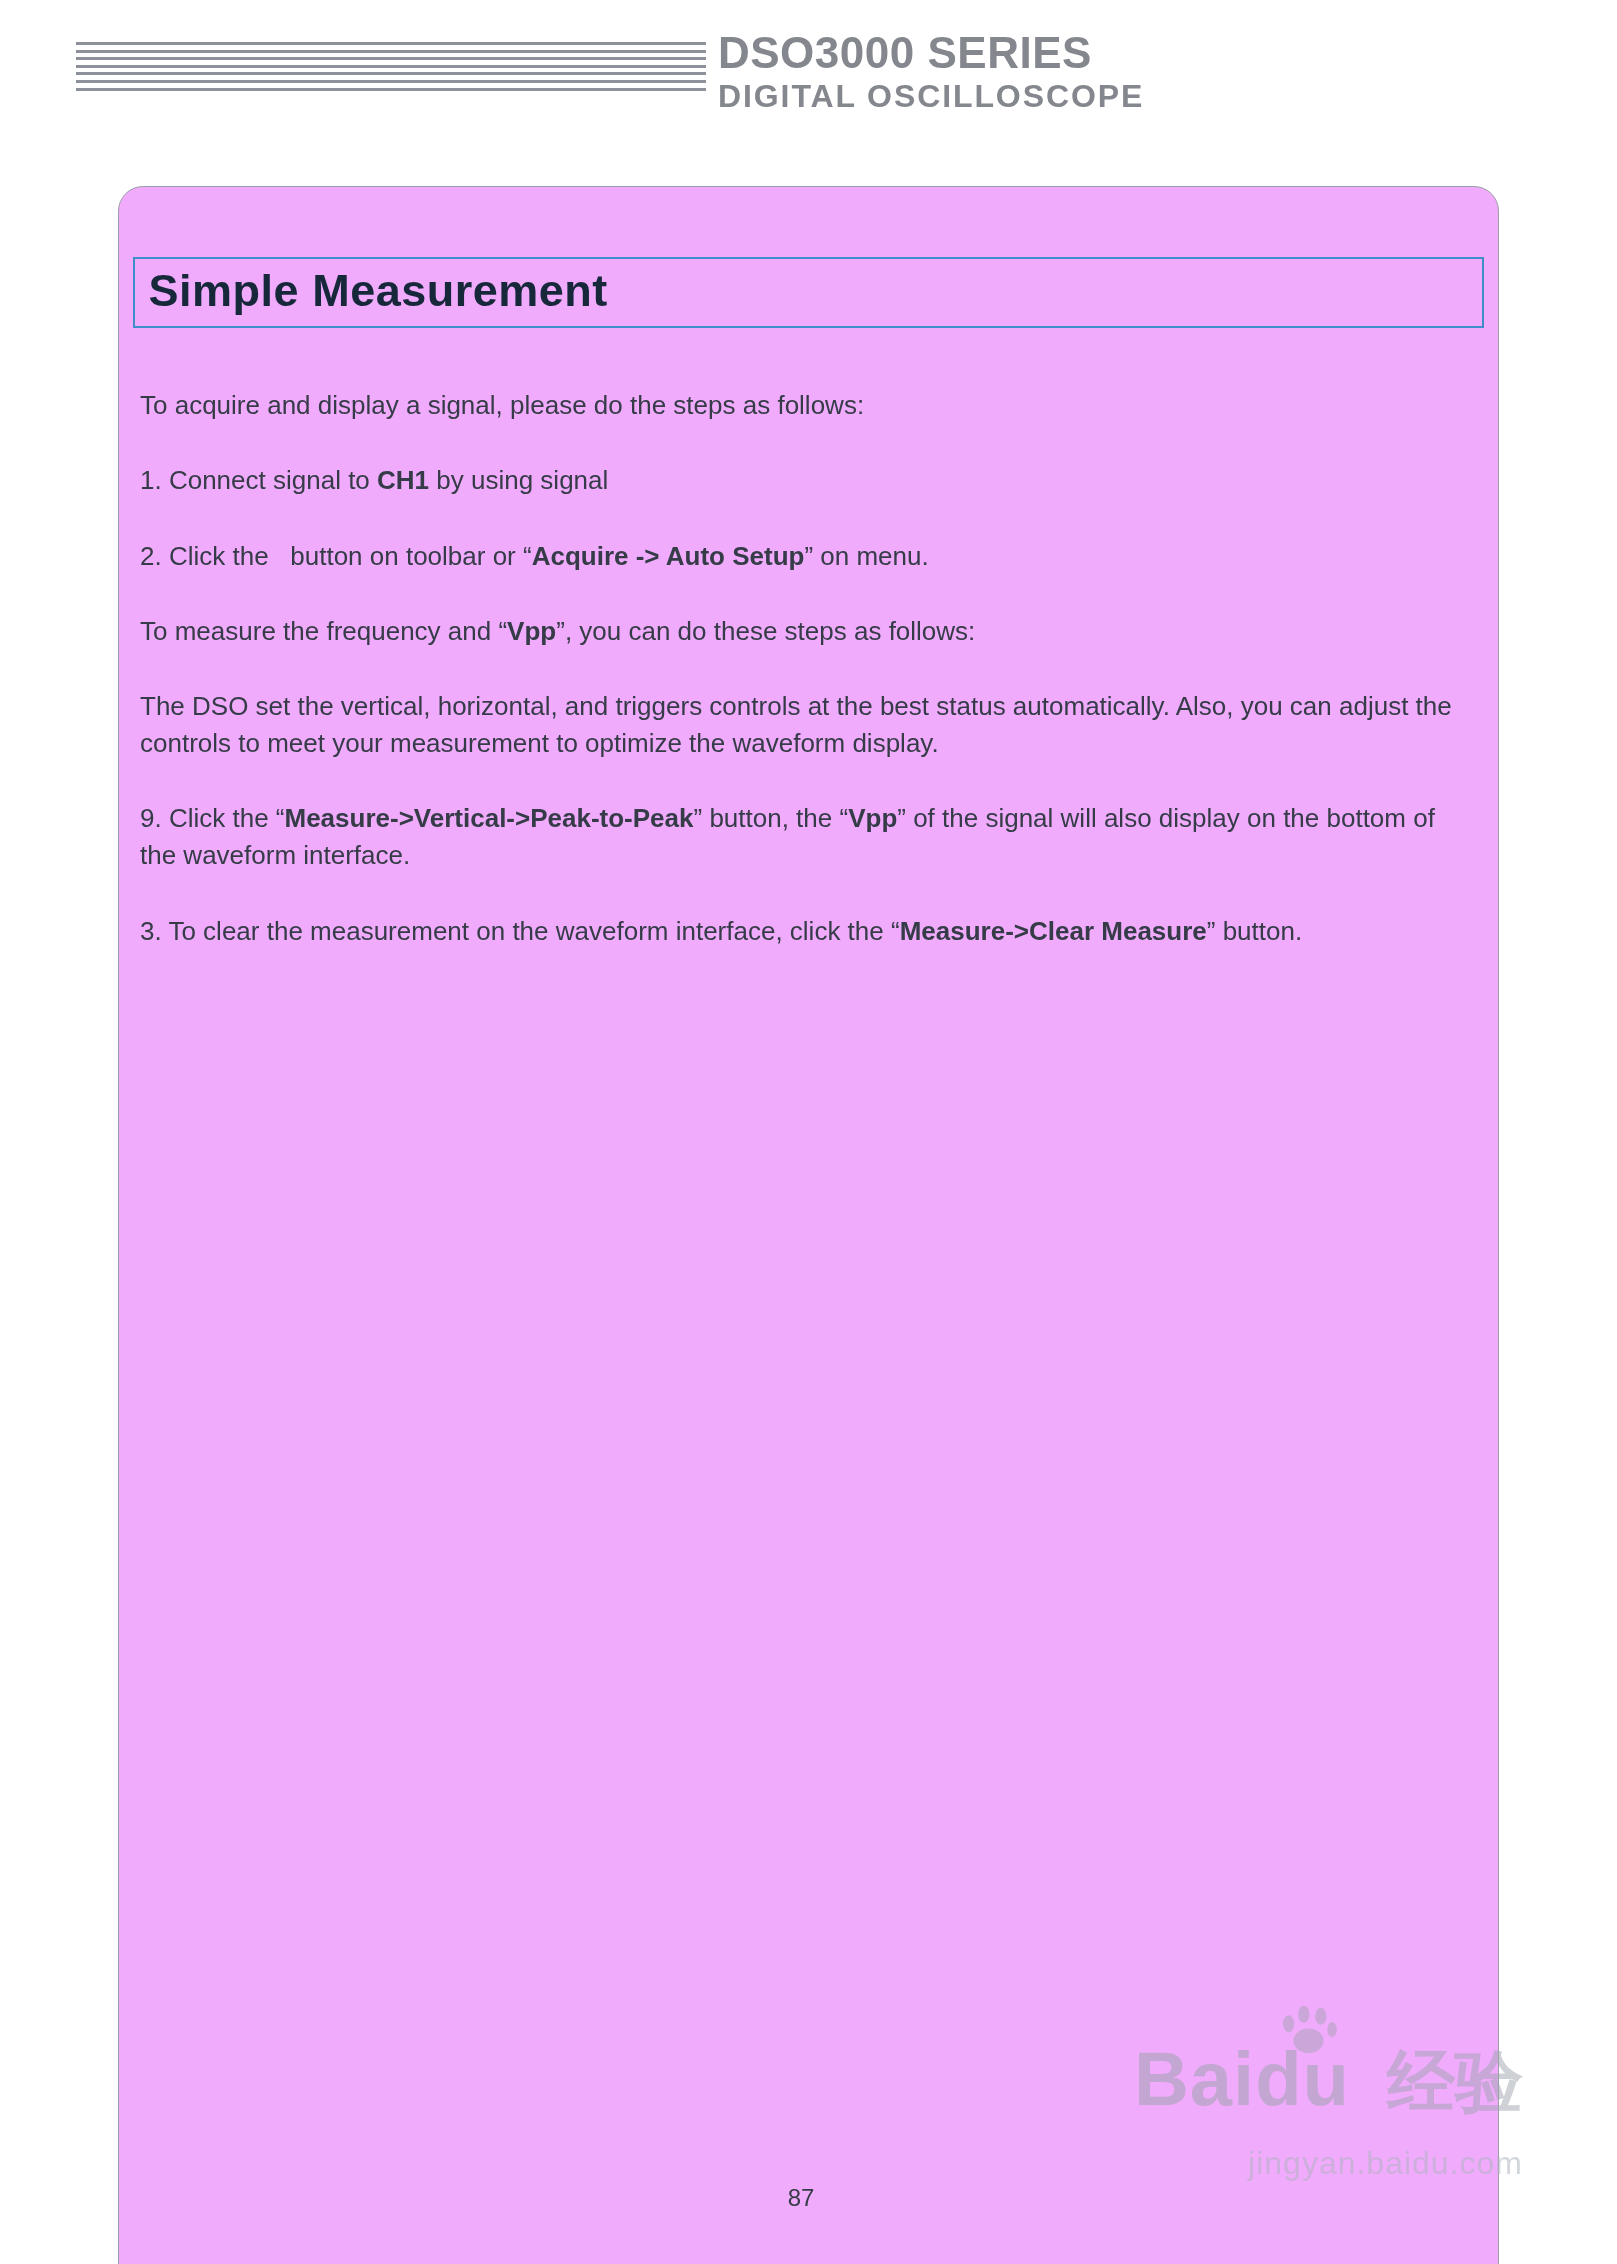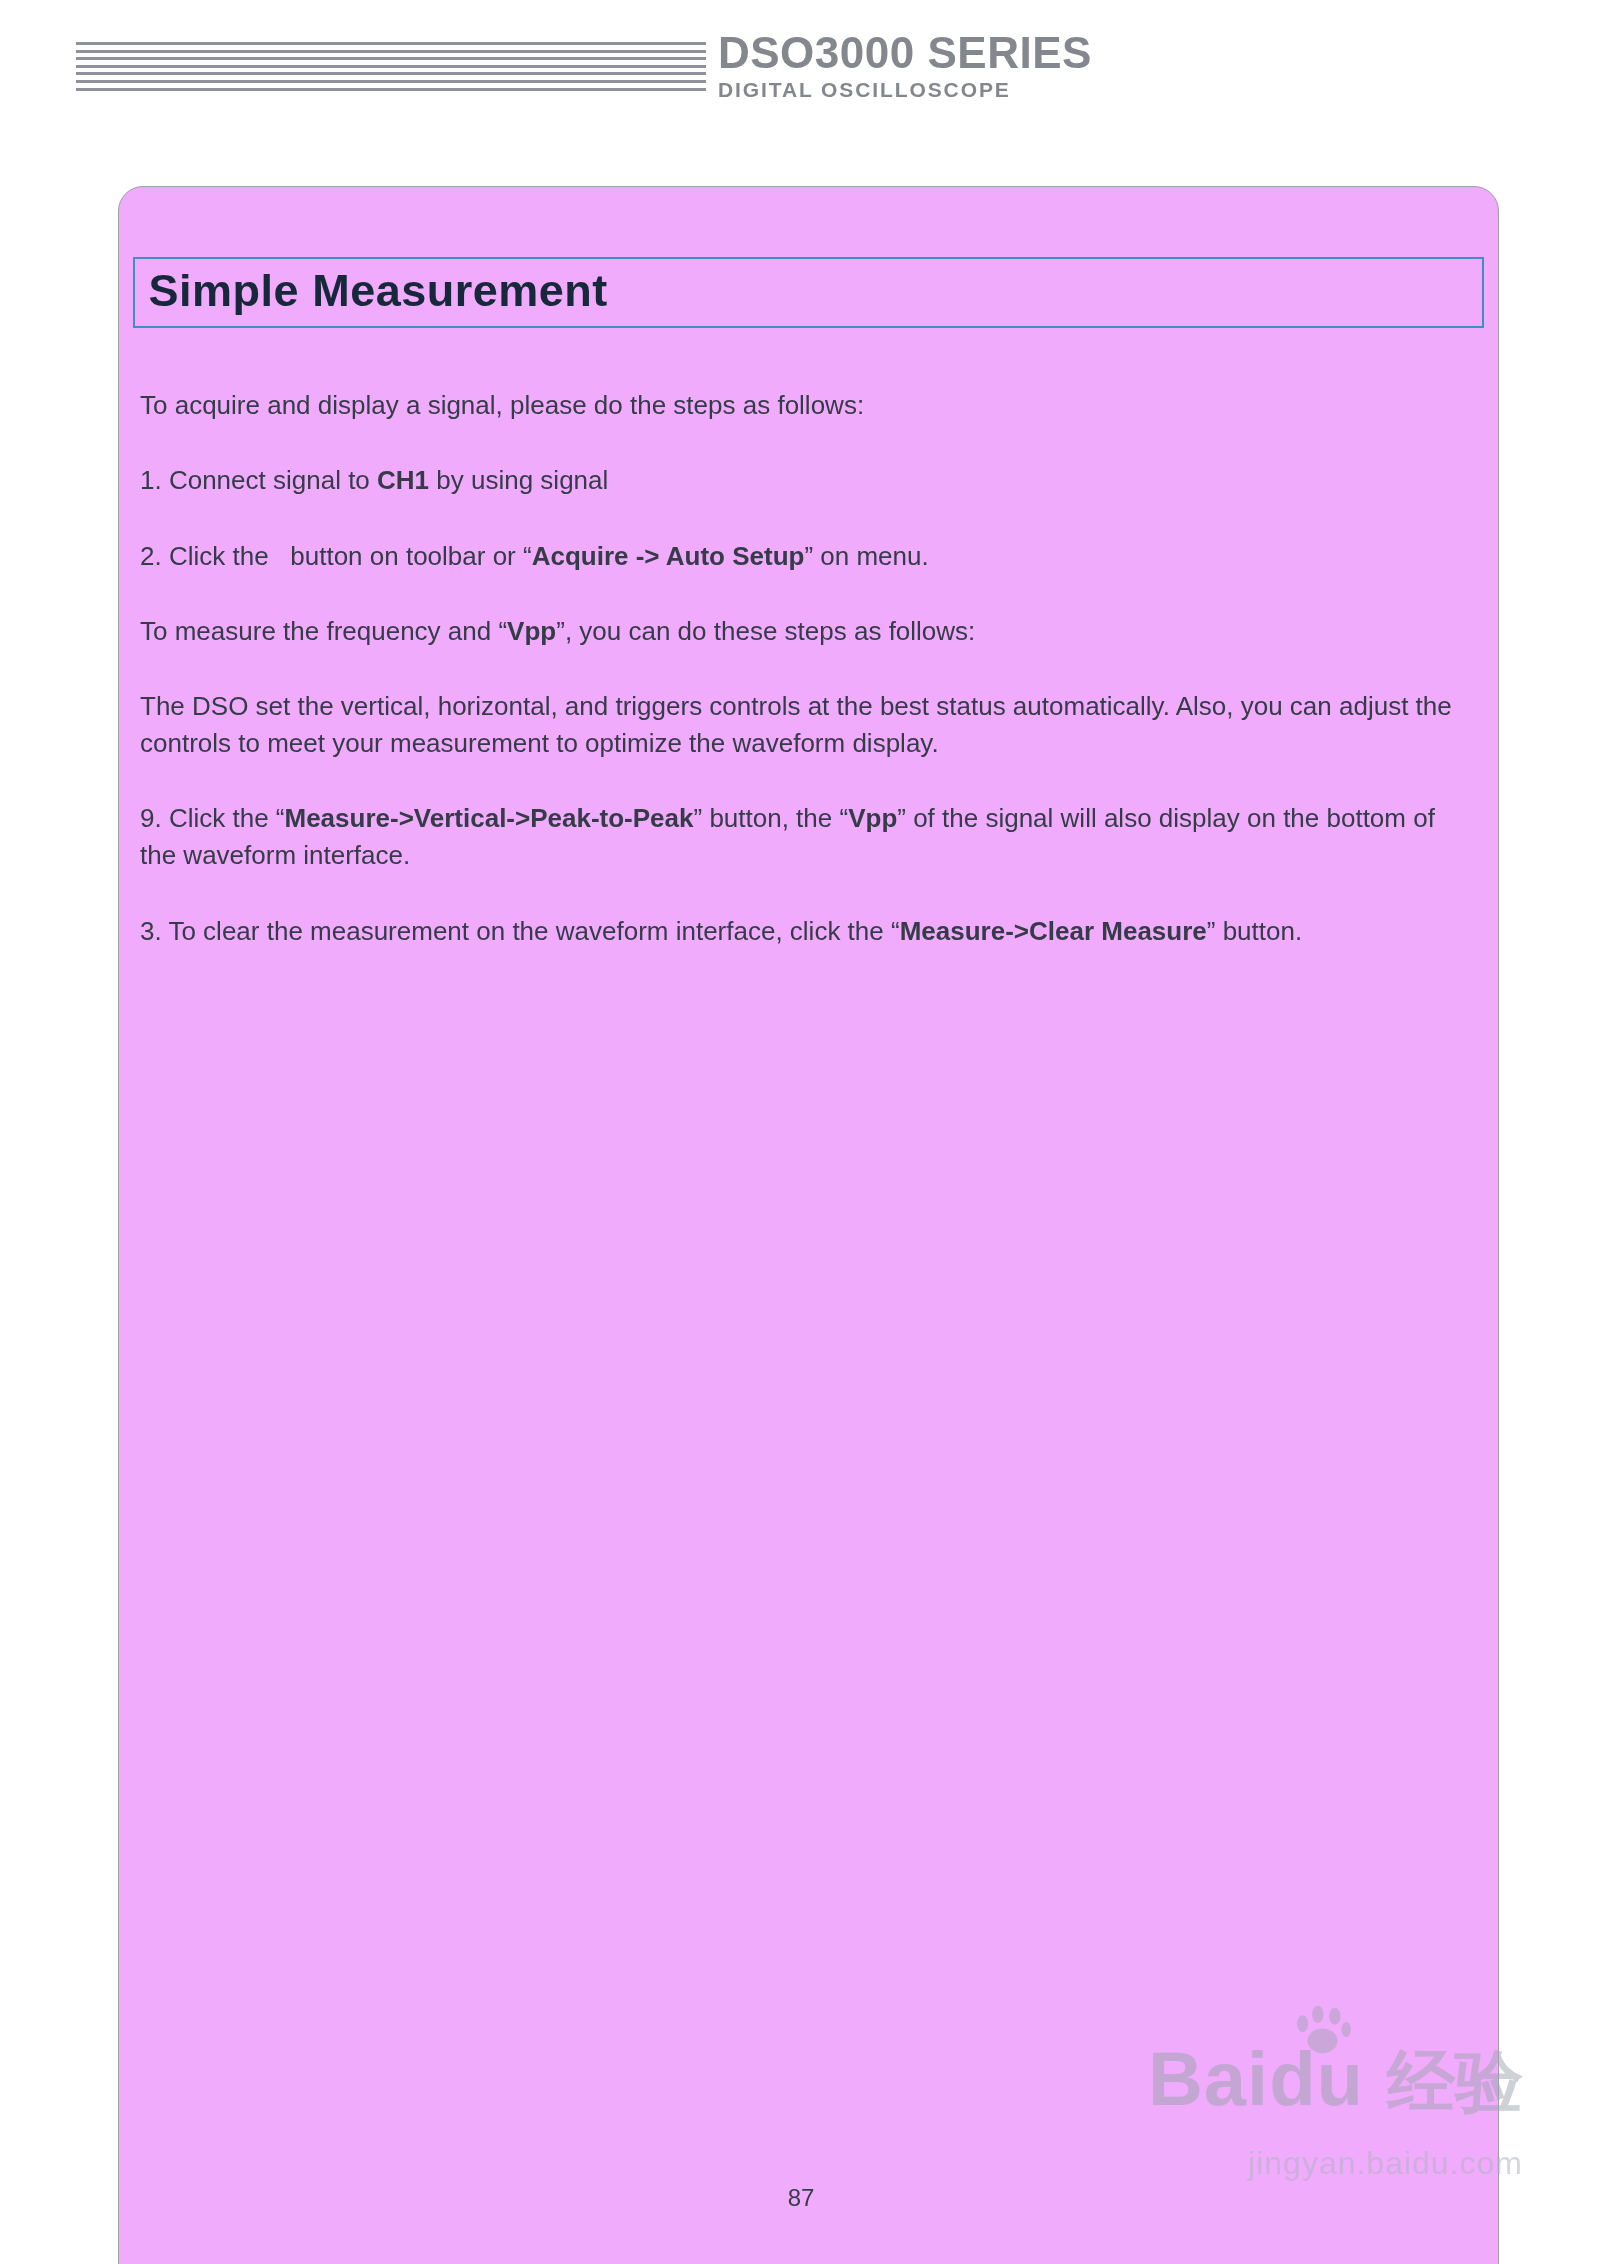--- a/index.html
+++ b/index.html
@@ -35,21 +35,21 @@
     width: 827px;
   }
   .header-title {
     font-size: 44px;
     font-weight: bold;
     color: #84878d;
     letter-spacing: 0.5px;
     line-height: 1.05;
   }
   .header-subtitle {
-    font-size: 21px;
+    font-size: 32px;
     font-weight: bold;
     color: #84878d;
     letter-spacing: 1.9px;
     margin-top: 1.9px;
   }
 
   
   .content-box {
     position: absolute;
     left: 118px;
@@ -104,21 +104,21 @@
     position: absolute;
     right: 95px;
     top: 2035px;
     text-align: right;
     pointer-events: none;
   }
   .wm-row {
     position: relative;
     display: inline-flex;
     align-items: baseline;
-    gap: 23px;
+    gap: 37px;
     justify-content: flex-end;
   }
   .wm-brand {
     font-size: 76px;
     font-weight: bold;
     color: rgba(158, 164, 174, 0.55);
     letter-spacing: 1px;
   }
   .wm-brand-cn {
     font-size: 68px;

